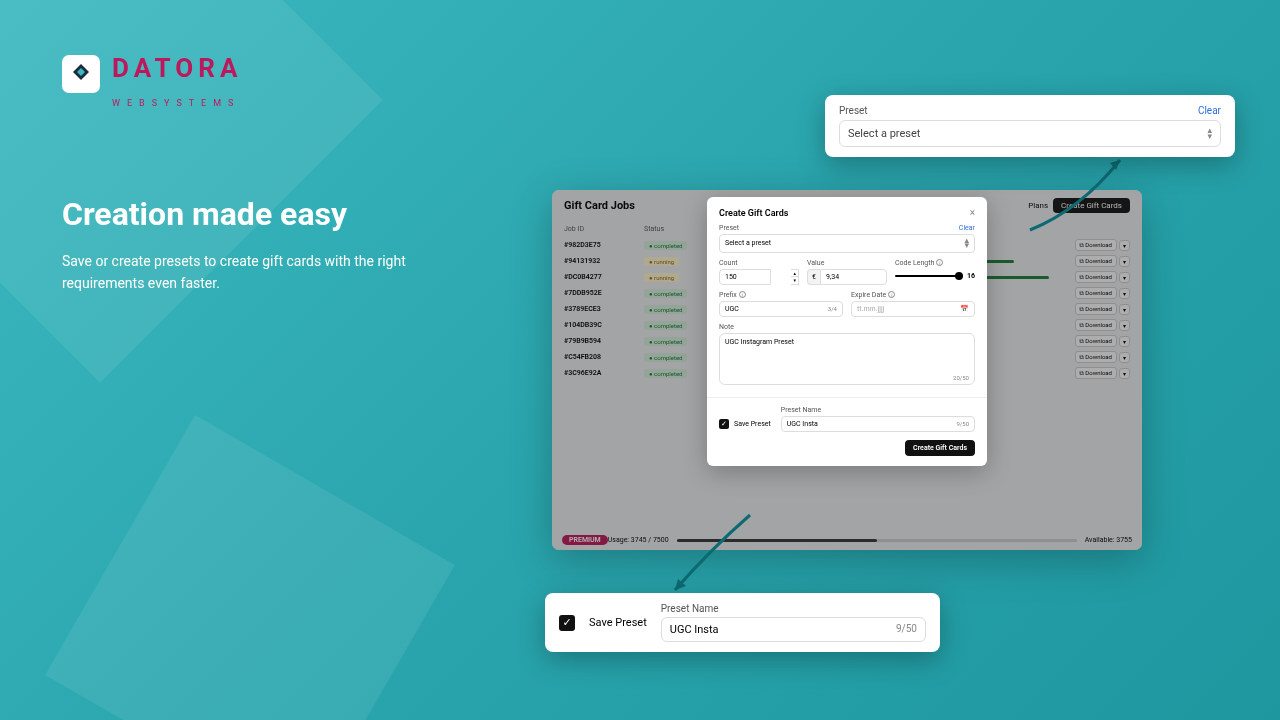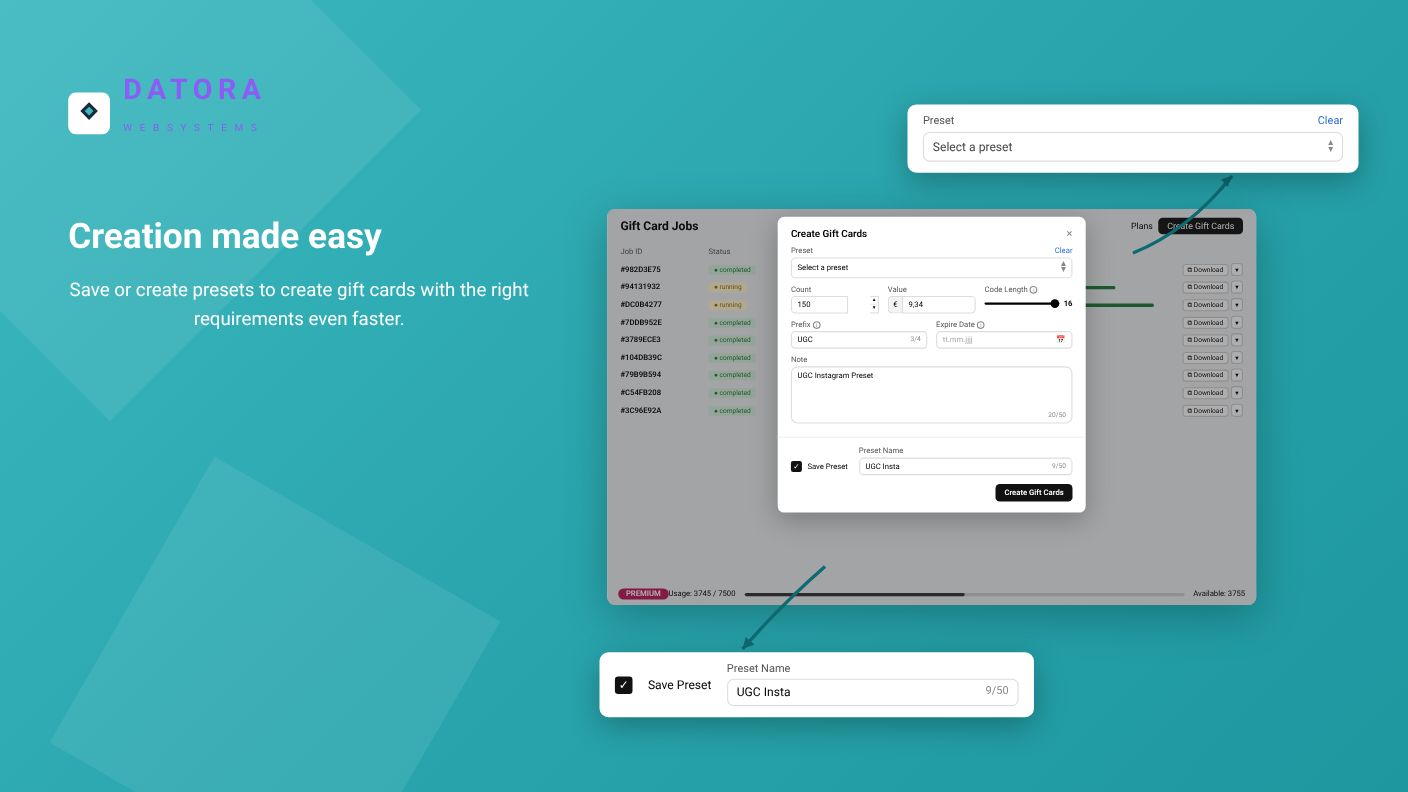--- a/index.html
+++ b/index.html
@@ -1,30 +1,30 @@
 <!DOCTYPE html>
 <html><head>
 <meta charset="utf-8">
 <style>
   * { box-sizing: border-box; margin: 0; padding: 0; font-family: -apple-system, BlinkMacSystemFont, "Segoe UI", Roboto, sans-serif; }
   body { width: 1280px; height: 720px; background: linear-gradient(135deg, #3bb8bf 0%, #2aa5ad 50%, #1e979f 100%); position: relative; overflow: hidden; }
   .poly { position: absolute; opacity: 0.08; background: #fff; }
   .poly1 { width: 400px; height: 400px; top: -100px; left: -100px; transform: rotate(45deg); }
   .poly2 { width: 300px; height: 300px; bottom: -50px; left: 100px; transform: rotate(30deg); }
 
-  .logo { position: absolute; top: 69px; left: 62px; display: flex; align-items: flex-end; gap: 12px; color: #8b5cf6; }
+  .logo { position: absolute; top: 55px; left: 62px; display: flex; align-items: flex-start; gap: 12px; color: #be185d; }
   .logo-mark { width: 38px; height: 38px; background: #fff; border-radius: 7px; display: flex; align-items: center; justify-content: center; }
   .logo-mark svg { width: 24px; height: 24px; }
   .logo-text { display: flex; flex-direction: column; line-height: 1; }
   .logo-brand { font-size: 26px; font-weight: 700; letter-spacing: 5px; }
   .logo-sub { font-size: 9px; letter-spacing: 7px; margin-top: 18px; }
 
   .hero { position: absolute; top: 195px; left: 62px; color: #fff; max-width: 420px; }
   .hero h1 { font-size: 32px; font-weight: 700; margin-bottom: 18px; }
-  .hero p { font-size: 17px; line-height: 1.55; font-weight: 400; text-align: center; }
+  .hero p { font-size: 14px; line-height: 1.55; font-weight: 400; }
 
   .app { position: absolute; top: 190px; left: 552px; width: 590px; height: 360px; background: #ebedef; border-radius: 7px; box-shadow: 0 10px 40px rgba(0,0,0,.25); overflow: hidden; }
   .app-dim { position: absolute; inset: 0; background: rgba(30,30,30,.35); z-index: 1; }
   .app-header { display: flex; justify-content: space-between; align-items: center; padding: 8px 12px; font-size: 10px; }
   .app-title { font-weight: 700; font-size: 11px; }
   .app-header-right { display: flex; gap: 5px; align-items: center; }
   .btn-dark { background: #111; color: #fff; border-radius: 4px; padding: 3px 8px; font-size: 8px; }
   .plans { font-size: 8px; }
   .table { padding: 0 12px; }
   .th-row { display: flex; font-size: 7px; color: #555; padding: 4px 0; }

